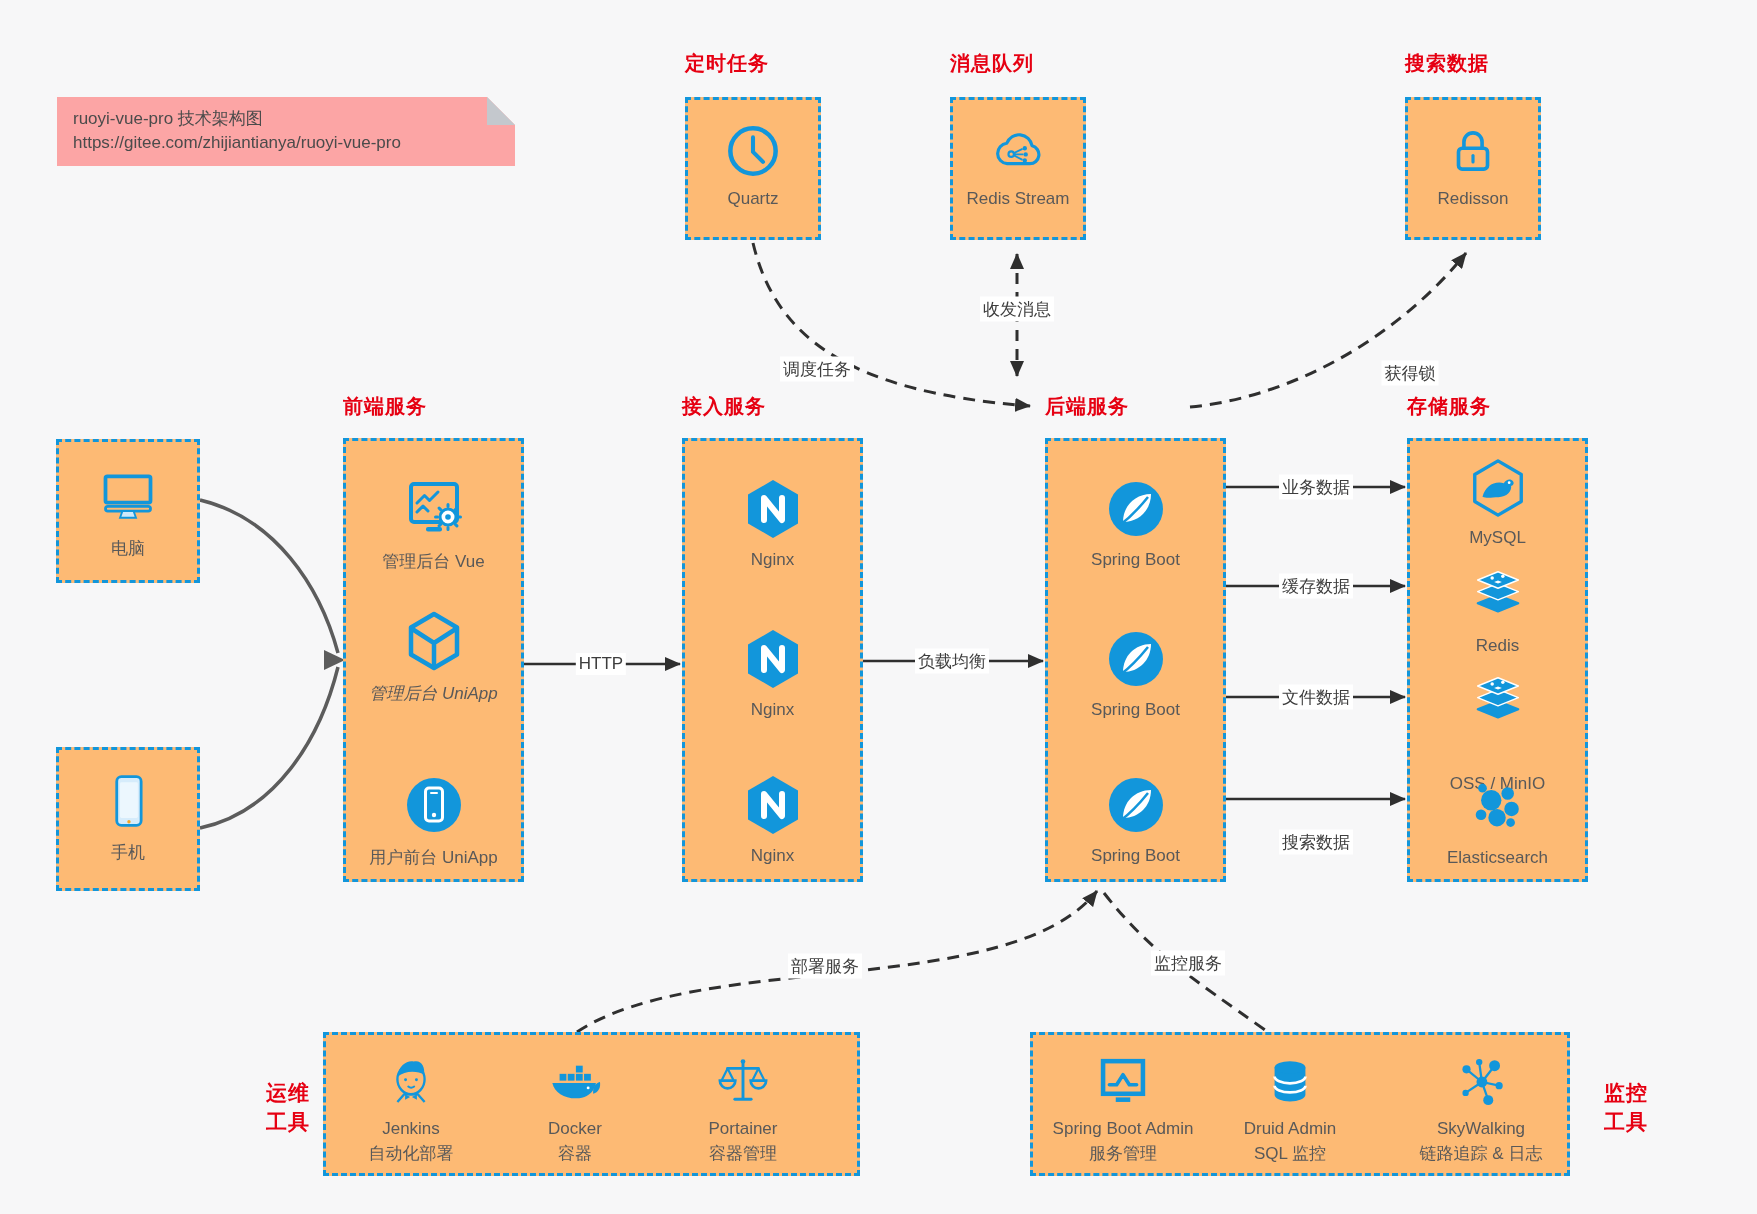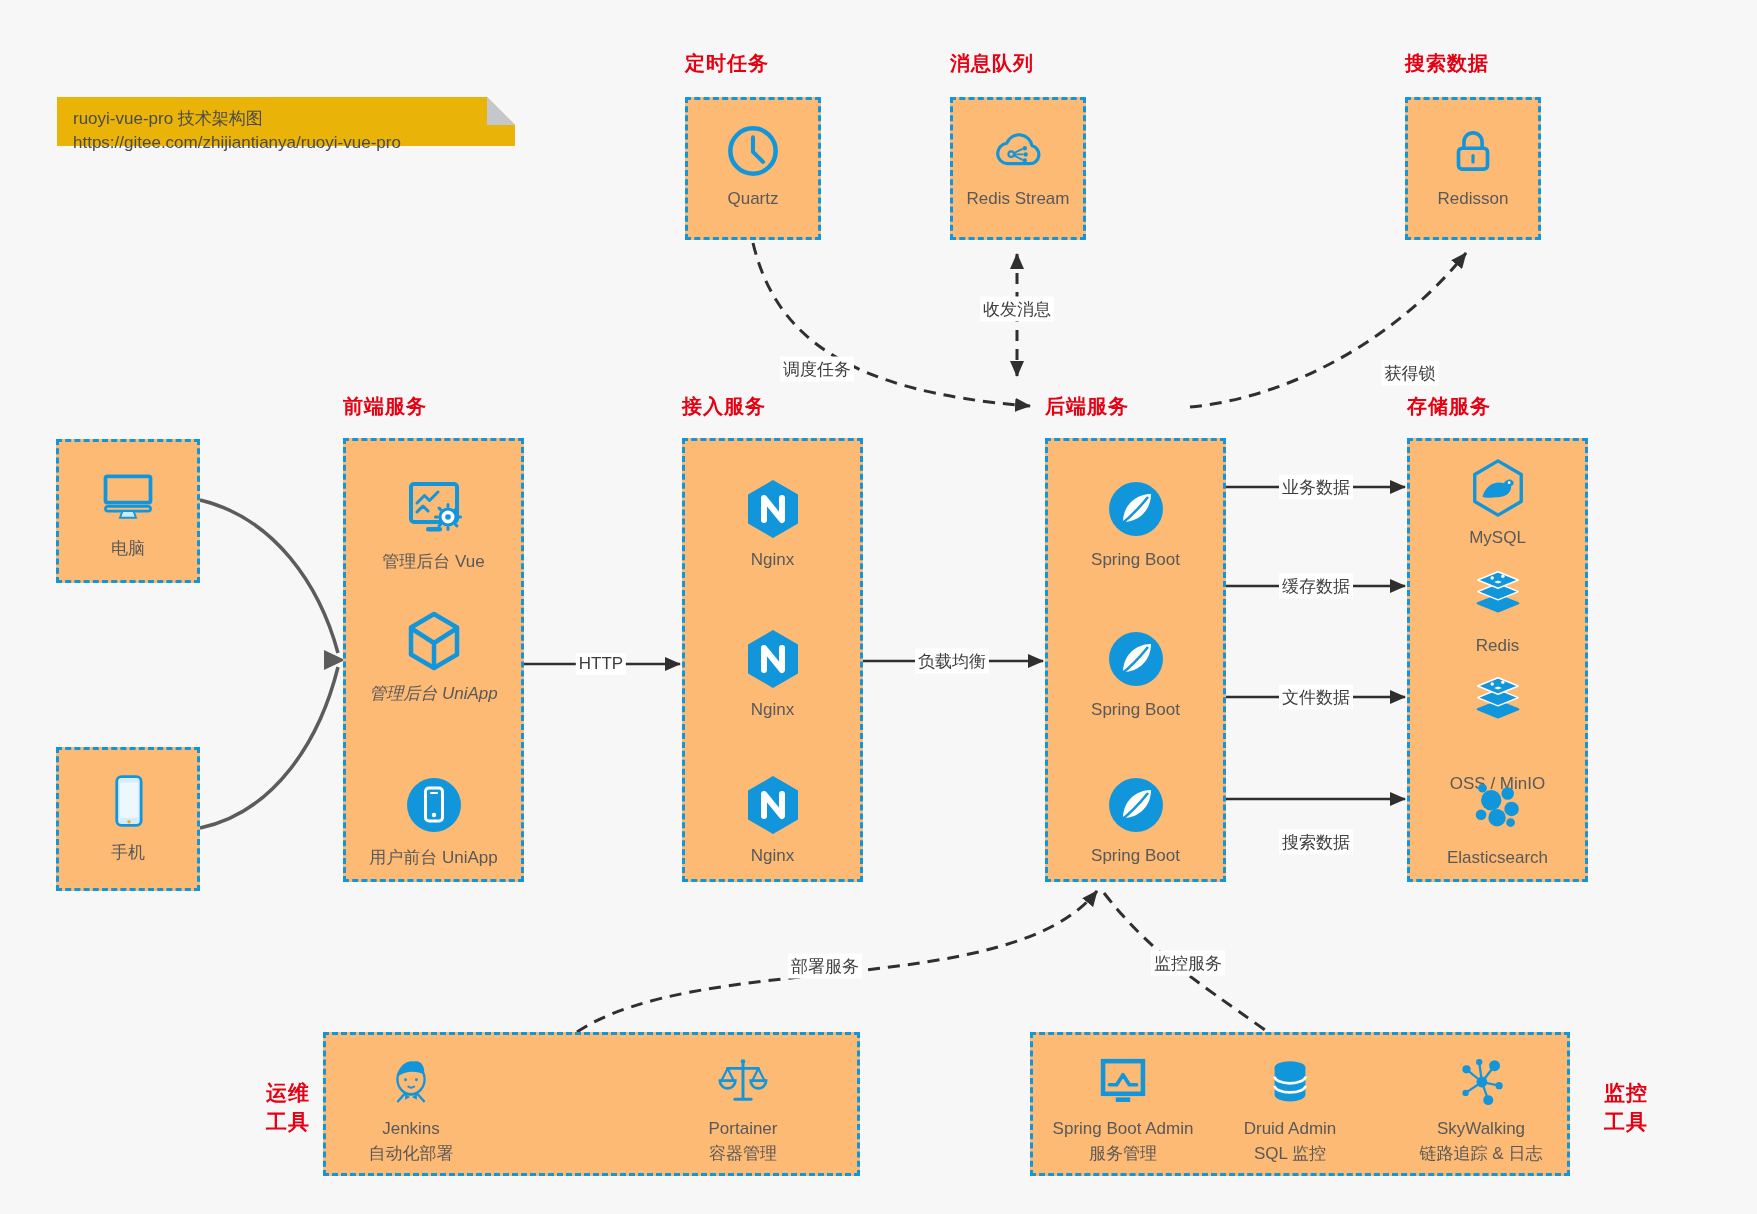--- a/index.html
+++ b/index.html
@@ -11,21 +11,21 @@
           white-space:nowrap;z-index:3;letter-spacing:1px;}
   .side-title{position:absolute;color:#e60012;font-weight:bold;font-size:21px;text-align:center;
           line-height:29px;z-index:3;letter-spacing:1px;}
   .node{position:absolute;left:0;right:0;display:flex;flex-direction:column;align-items:center;}
   .node .lbl{margin-top:9px;font-size:17px;color:#595959;white-space:nowrap;}
   .bnode{position:absolute;display:flex;flex-direction:column;align-items:center;top:18px;}
   .bnode .lbl{margin-top:8px;font-size:17px;color:#595959;white-space:nowrap;}
   .bnode .sub{margin-top:3px;font-size:17px;color:#595959;white-space:nowrap;}
   .edge-label{position:absolute;transform:translate(-50%,-50%);background:#ffffff;color:#3d3d3d;
           font-size:17px;padding:1px 3px;white-space:nowrap;z-index:3;}
-  .note{position:absolute;left:57px;top:97px;width:458px;height:49px;background:#eab308;z-index:2;
+  .note{position:absolute;left:57px;top:97px;width:458px;height:69px;background:#fca5a5;z-index:2;
         box-sizing:border-box;padding:10px 0 0 16px;font-size:17px;color:#4b4b4b;line-height:24px;}
   .note .fold-bg{position:absolute;top:0;right:0;width:0;height:0;
         border-top:28px solid #f7f7f8;border-left:28px solid transparent;}
   .note .fold{position:absolute;top:0;right:0;width:0;height:0;
         border-bottom:28px solid #c4c8cd;border-right:28px solid transparent;}
   svg.icon{display:block;}
 </style>
 </head>
 <body>
 
@@ -272,20 +272,36 @@
         <ellipse cx="32" cy="29" rx="15" ry="16.5" fill="none" stroke="#1296db" stroke-width="2.6"></ellipse>
         <path d="M17.5 26 C18 13 29 7.5 35 9.5 C44 7.5 47.5 16 46.5 24 C40 19.5 25 19 17.5 26 z" fill="#1296db"></path>
         <circle cx="26" cy="29.5" r="1.6" fill="#1296db"></circle>
         <circle cx="38" cy="29.5" r="1.6" fill="#1296db"></circle>
         <path d="M29 37 q3 2.6 6.5 0" fill="none" stroke="#1296db" stroke-width="2.2" stroke-linecap="round"></path>
         <path d="M17 54 L24.5 45.5 H39.5 L47 54" fill="none" stroke="#1296db" stroke-width="2.6" stroke-linejoin="round"></path>
         <path d="M31 48.5 l-5.5 3 v-6 z M33 48.5 l5.5 3 v-6 z" fill="#1296db"></path>
       </svg>
       <div class="lbl">Jenkins</div>
       <div class="sub">自动化部署</div>
+    </div>
+    <div class="bnode" style="left:184px;width:130px;">
+      <svg class="icon" width="58" height="58" viewBox="0 0 64 64">
+        <g fill="#1296db">
+          <rect x="15" y="23" width="7.5" height="7.5"></rect>
+          <rect x="24" y="23" width="7.5" height="7.5"></rect>
+          <rect x="33" y="23" width="7.5" height="7.5"></rect>
+          <rect x="33" y="14" width="7.5" height="7.5"></rect>
+          <rect x="42" y="23" width="7.5" height="7.5"></rect>
+          <path d="M7 33 H55 C55 33 53 50 33 50 C19.5 50 9.5 43.5 7 33 z"></path>
+          <path d="M52 45 c6.5-2 8.5-7.5 7.5-13 c-4.5 1-7.5 5.5-7.5 10 z"></path>
+        </g>
+        <circle cx="46.5" cy="38.5" r="1.6" fill="#ffffff"></circle>
+      </svg>
+      <div class="lbl">Docker</div>
+      <div class="sub">容器</div>
     </div>
     <div class="bnode" style="left:352px;width:130px;">
       <svg class="icon" width="58" height="58" viewBox="0 0 64 64">
         <g stroke="#1296db" fill="none" stroke-linecap="round">
           <path d="M32 12 V50" stroke-width="3.2"></path>
           <path d="M15 17 H49" stroke-width="3.2"></path>
           <path d="M15 17 L8.5 30 M15 17 L21.5 30 M49 17 L42.5 30 M49 17 L55.5 30" stroke-width="2.4"></path>
           <path d="M6.5 30.5 a8.5 8.5 0 0 0 17 0 z" stroke-width="3"></path>
           <path d="M40.5 30.5 a8.5 8.5 0 0 0 17 0 z" stroke-width="3"></path>
           <path d="M23 51 H41" stroke-width="3.2"></path>

